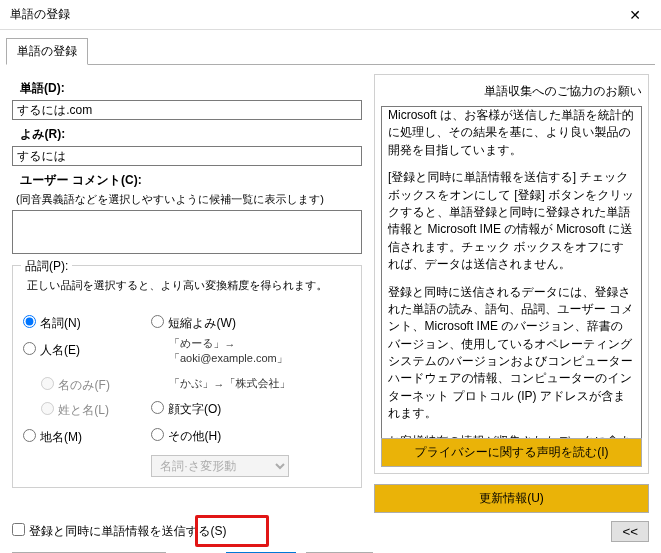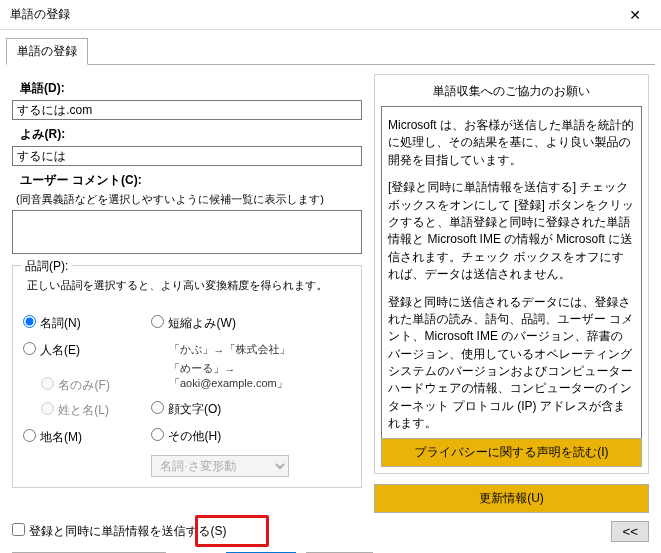--- a/index.html
+++ b/index.html
@@ -131,29 +131,29 @@
     border: 1px solid #0078d7;
     background: #e5f1fb;
   }
   .rightgroup {
     border: 1px solid #d0d0d0;
     padding: 6px 6px 40px 6px;
     position: relative;
     height: 400px;
   }
   .rightgroup-title {
-    text-align: center;
+    text-align: right;
     font-size: 12px;
     margin: 2px 0 6px 0;
   }
   .infobox {
     border: 1px solid #7a7a7a;
     height: 340px;
     overflow-y: scroll;
-    padding: 10px 6px;
+    padding: 0 6px;
     font-size: 12px;
     line-height: 1.45;
   }
   .infobox p { margin-bottom: 10px; }
   .privacybtn-wrap {
     position: absolute;
     left: 6px; right: 6px; bottom: 6px;
     display: flex; justify-content: center;
   }
   .widebtn {
@@ -232,22 +232,22 @@
             <input type="radio" name="hinshi" style="">
             <span>地名(M)</span>
           </label>
         </div>
 
         <div class="hcol" style="min-width:170px">
           <label class="radio">
             <input type="radio" name="hinshi" style="">
             <span>短縮よみ(W)</span>
           </label>
+          <div class="examples indent" style="margin-top:-6px">「めーる」→「aoki@example.com」</div>
           <div class="examples indent">「かぶ」→「株式会社」</div>
-          <div class="examples indent" style="margin-top:-6px">「めーる」→「aoki@example.com」</div>
           <label class="radio">
             <input type="radio" name="hinshi" style="">
             <span>顔文字(O)</span>
           </label>
           <label class="radio">
             <input type="radio" name="hinshi" style="">
             <span>その他(H)</span>
           </label>
           <select class="combo" disabled="">
             <option>名詞·さ変形動</option>

